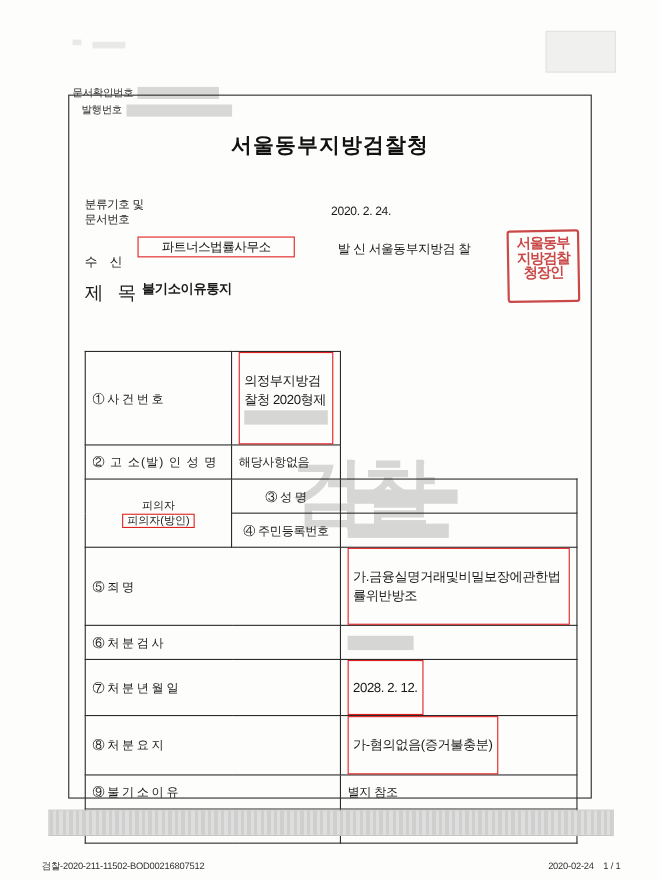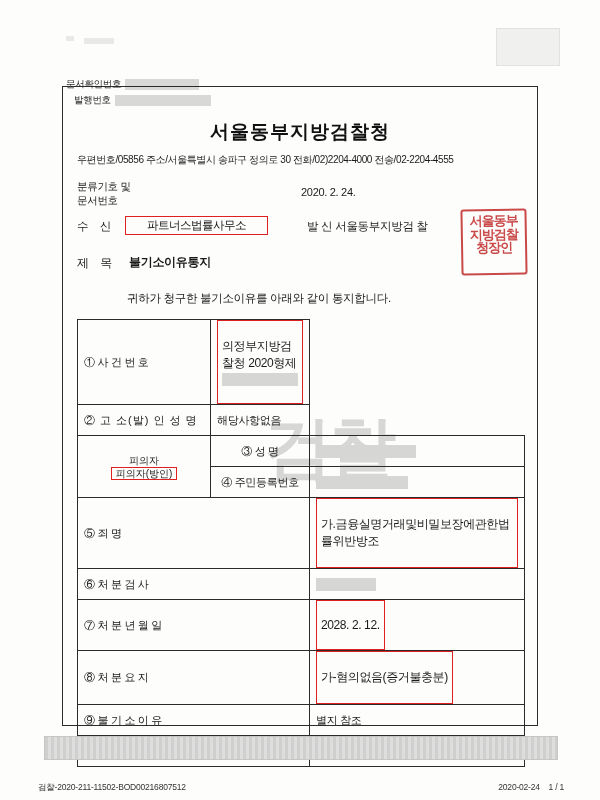--- a/index.html
+++ b/index.html
@@ -91,21 +91,21 @@
     position: absolute;
     left: 238px;
     top: 99px;
     font-size: 11px;
     letter-spacing: -0.3px;
   }
 
   .row-recv {
     position: absolute;
     left: 14px;
-    top: 132px;
+    top: 144px;
     font-size: 11.5px;
     letter-spacing: 4px;
   }
   .box-red {
     border: 1.4px solid #e02020;
     display: inline-block;
     padding: 1px 21px;
     letter-spacing: -0.5px;
     font-size: 11.5px;
     color: #111;
@@ -121,21 +121,21 @@
     top: 132px;
     font-size: 11.5px;
     letter-spacing: -0.3px;
     white-space: nowrap;
   }
 
   .row-subject {
     position: absolute;
     left: 14px;
     top: 168px;
-    font-size: 12px;
+    font-size: 17px;
     letter-spacing: 4px;
   }
   .subject-value {
     position: absolute;
     left: 66px;
     top: 167px;
     font-size: 12px;
     letter-spacing: -0.3px;
     font-weight: bold;
   }
@@ -284,35 +284,33 @@
     <span class="lbl">문서확인번호</span><span class="redact" style="width:74px"></span>
   </div>
   <div class="topline" style="left:74px; top:94px;">
     <span class="lbl">발행번호</span><span class="redact" style="width:96px"></span>
   </div>
 
   <div class="doc-border">
 
     <div class="title">서울동부지방검찰청</div>
 
-    <div class="addr">우편번호/05856 주소/서울특별시 송파구 정의로 30 전화/02)2204-4000 전송/02-2204-4555</div>
 
     <div class="meta-left">분류기호 및<br>문서번호</div>
     <div class="meta-date">2020. 2. 24.</div>
 
     <div class="row-recv">수   신</div>
     <div class="recv-value">
       <span class="box-red">파트너스법률사무소</span>
     </div>
     <div class="send-text">발 신 서울동부지방검 찰</div>
 
     <div class="row-subject">제   목</div>
     <div class="subject-value">불기소이유통지</div>
 
-    <div class="notice-line">귀하가 청구한 불기소이유를 아래와 같이 통지합니다.</div>
 
     <div class="stamp">서울동부<br>지방검찰<br>청장인</div>
 
     <div class="watermark">검찰</div>
 
     <table class="form">
       <tbody>
           <tr>
         <td class="lab">
           <span>①</span>

